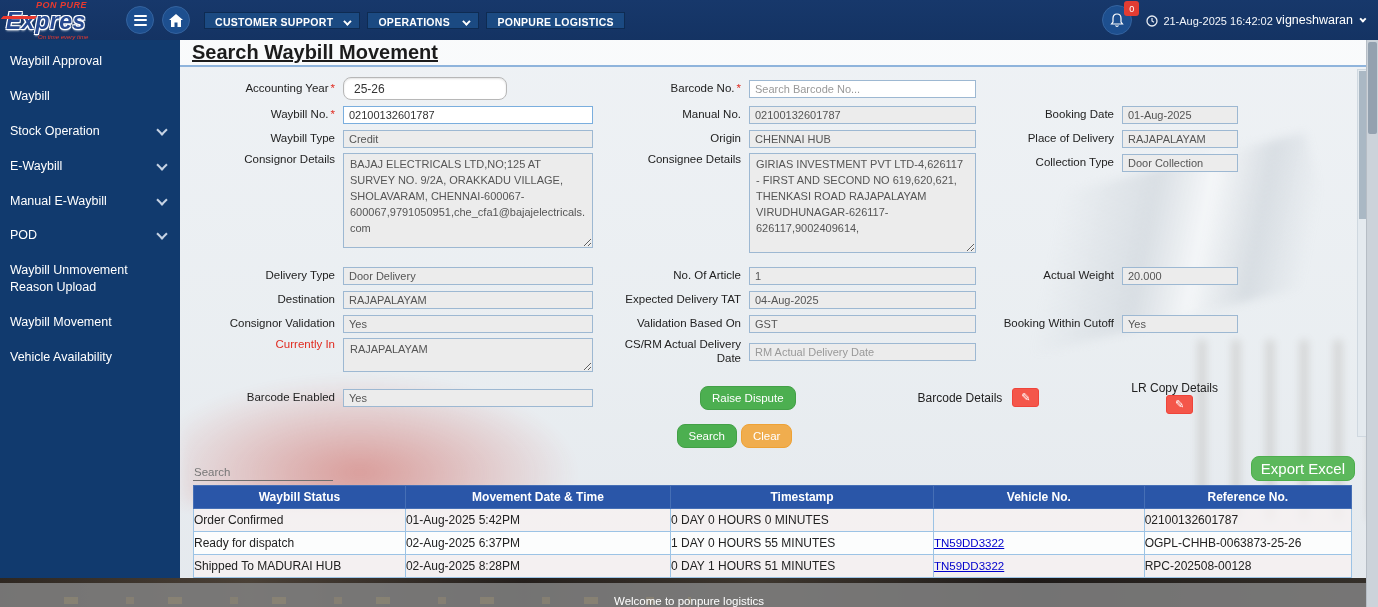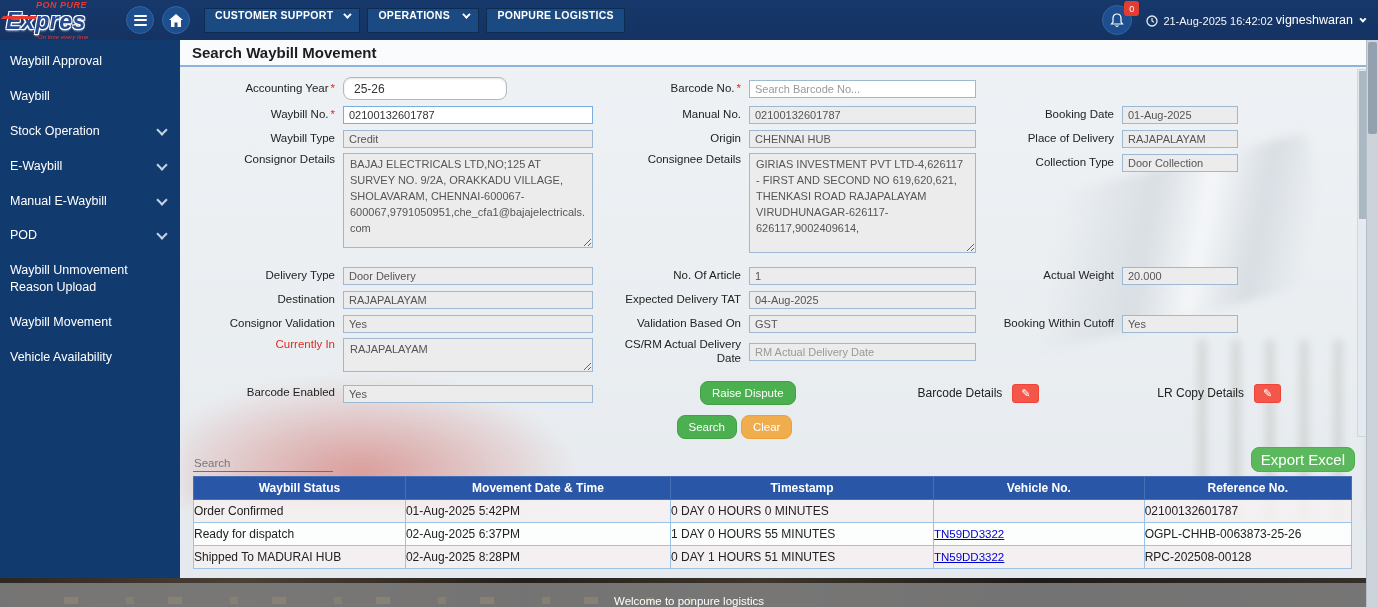--- a/index.html
+++ b/index.html
@@ -14,22 +14,22 @@
   .logo .brand-top { display:block; color:#e8392f; font-size:9px; font-weight:bold; font-style:italic; margin-left:30px; letter-spacing:.5px; }
   .logo .brand-main { display:block; color:#27498f; font-size:23px; font-weight:bold; font-style:italic; letter-spacing:.5px;
     text-shadow:-1px -1px 0 #fff,1px -1px 0 #fff,-1px 1px 0 #fff,1px 1px 0 #fff,0 2px 2px rgba(255,255,255,.7); }
   .logo .brand-main::before { content:""; position:absolute; left:-4px; top:15px; width:34px; height:3px; background:#e8392f; transform:skewX(-40deg); }
   .logo .brand-tag { display:block; color:#e8392f; font-size:6px; font-style:italic; margin-left:32px; margin-top:1px; }
   .circle-btn { width:28px; height:28px; border-radius:50%; background:#1d4f8f; border:1px solid #34639f;
     display:flex; align-items:center; justify-content:center; margin-left:8px; cursor:pointer; flex:0 0 auto; }
   .burger { width:13px; height:11px; display:flex; flex-direction:column; justify-content:space-between; }
   .burger span { display:block; height:2px; background:#fff; border-radius:1px; }
   .nav-wrap { display:flex; margin-left:14px; gap:7px; }
-  .nav-btn { height:25px; background:#1b4a82; border:1px solid #0e2b52; color:#fff; font-size:10.5px; font-weight:bold;
-    letter-spacing:.3px; display:flex; align-items:flex-start; padding:0 10px; cursor:pointer; }
+  .nav-btn { height:17px; background:#1b4a82; border:1px solid #0e2b52; color:#fff; font-size:10.5px; font-weight:bold;
+    letter-spacing:.3px; display:flex; align-items:flex-end; padding:0 10px; cursor:pointer; }
   .nav-btn .caret { margin-left:auto; padding-left:10px; }
   .caret-down { display:inline-block; width:6px; height:6px; border-right:2px solid #fff; border-bottom:2px solid #fff;
     transform:rotate(45deg) translateY(-2px); }
   .top-right { margin-left:auto; display:flex; align-items:center; margin-right:14px; }
   .bell-wrap { position:relative; margin-right:14px; }
   .badge { position:absolute; top:-4px; right:-7px; min-width:15px; height:15px; border-radius:3px; background:#e23c33;
     color:#fff; font-size:9px; display:flex; align-items:center; justify-content:center; padding:0 3px; }
   .who { display:flex; align-items:flex-end; gap:3px; }
   .dt-row { display:flex; align-items:center; gap:5px; color:#f2f5fa; font-size:11px; }
   .user-row { display:flex; align-items:center; gap:6px; color:#fff; font-size:12.5px; cursor:pointer; }
@@ -49,21 +49,21 @@
   .deco-plane { right:50px; top:130px; width:330px; height:150px; opacity:.5; filter:blur(5px); transform:rotate(-14deg);
     background:linear-gradient(115deg, rgba(255,255,255,0) 20%, rgba(190,198,206,.8) 45%, rgba(255,255,255,.9) 60%, rgba(170,180,190,.6) 75%, rgba(255,255,255,0) 90%); }
   .deco-ship { left:0; top:335px; width:400px; height:130px; opacity:.45; filter:blur(7px);
     background:radial-gradient(ellipse at 45% 75%, rgba(198,42,30,.9), rgba(198,42,30,0) 70%); }
   .deco-crane { right:0; top:300px; width:180px; height:180px; opacity:.18; filter:blur(4px);
     background:repeating-linear-gradient(90deg, #6b5d4f 0 8px, transparent 8px 34px); }
   .main-inner { position:relative; z-index:1; height:100%; }
 
   .page-title-bar { height:27px; background:rgba(255,255,255,.65); border-bottom:2px solid #8fb4dc;
     display:flex; align-items:center; padding-left:12px; }
-  .page-title { font-size:15px; font-weight:bold; color:#1c1c1c; }
+  .page-title { font-size:20px; font-weight:bold; color:#1c1c1c;text-decoration:underline; }
 
   
   .form-area { position:relative; padding:10px 32px 0 13px; }
   .f-row { display:flex; align-items:center; margin-bottom:5px; }
   .f-row.top { align-items:flex-start; }
   .cell { display:flex; align-items:center; }
   .cell.top { align-items:flex-start; }
   .lbl { font-size:11.5px; color:#222; text-align:right; padding-right:8px; line-height:1.2; }
   .req { color:#e02b20; margin-left:2px; }
   .c1 .lbl { width:150px; } .c1 .ctl { width:250px; }
@@ -342,21 +342,21 @@
             <span class="lbl">Barcode Enabled</span>
             <span class="ctl"><input class="fld" readonly="" value="Yes" style=""></span>
           </div>
           <button class="btn btn-green" style="margin-left:107px;">Raise Dispute</button>
           <span style="display:flex;align-items:center;margin-left:122px;">
             <span class="detail-lbl">Barcode Details</span>
             <span class="icon-btn">
                 <span>✎</span>
               </span>
           </span>
-          <span style="display:flex;align-items:center;margin-left:118px;">
+          <span style="display:flex;align-items:center;margin-left:92px;flex-direction:column;">
             <span class="detail-lbl">LR Copy Details</span>
             <span class="icon-btn">
                 <span>✎</span>
               </span>
           </span>
         </div>
 
         <div class="center-btns">
           <button class="btn btn-green">Search</button>
           <button class="btn btn-orange">Clear</button>

